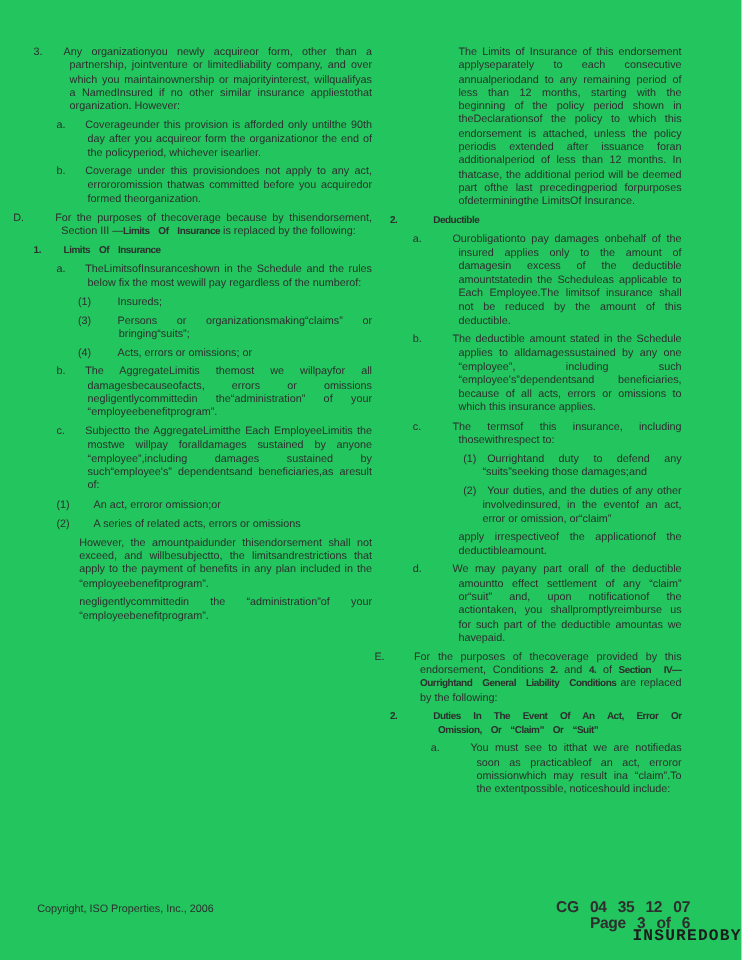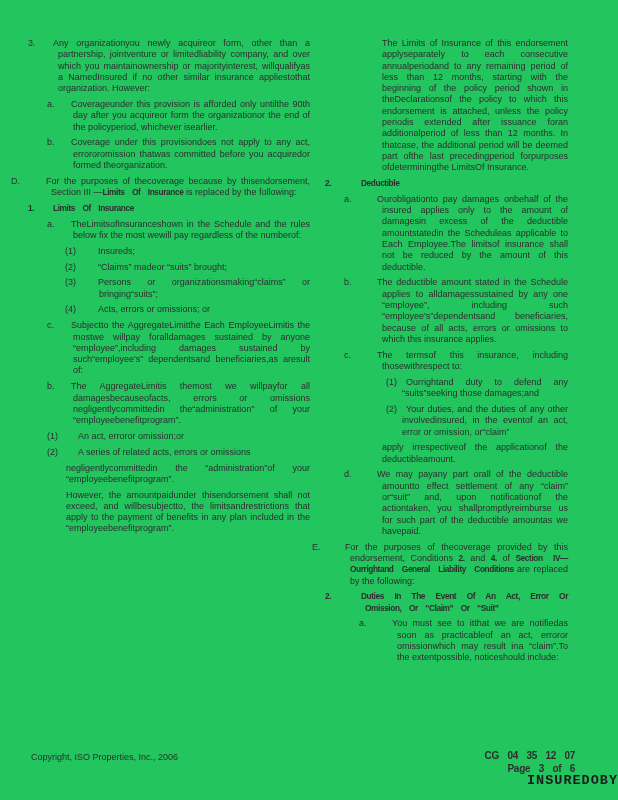--- a/index.html
+++ b/index.html
@@ -45,21 +45,21 @@
   #right-col .lvl-D  { padding-left:71px; text-indent:-8px;  } #right-col .lvl-D  > .marker { width:12px; }
   #right-col .lvl-P  { padding-left:51px; }
 
   
   .copyright {
     position:absolute; left:31px; top:752px;
     font-size:9px; color:#2e2e2e;
   }
   .cond2 {
     font-weight:bold;
-    font-size:10px;
+    font-size:13px;
     letter-spacing:-0.3px;
     word-spacing:6px;
     color:#2e2e2e;
   }
   .form-number {
     position:absolute; right:43px; top:750px; text-align:right;
   }
   .page-number {
     position:absolute; right:43px; top:763px; text-align:right;
   }
@@ -79,29 +79,28 @@
 
 <div class="page">
   <div id="left-col" class="col">
       <p class="para lvl-B"><span class="marker">3.</span><span>Any organizationyou newly acquireor form, other than a partnership, jointventure or limitedliability company, and over which you maintainownership or majorityinterest, willqualifyas a NamedInsured if no other similar insurance appliestothat organization. However:</span></p>
       <p class="para lvl-C"><span class="marker">a.</span><span>Coverageunder this provision is afforded only untilthe 90th day after you acquireor form the organizationor the end of the policyperiod, whichever isearlier.</span></p>
       <p class="para lvl-C"><span class="marker">b.</span><span>Coverage under this provisiondoes not apply to any act, errororomission thatwas committed before you acquiredor formed theorganization.</span></p>
       <p class="para lvl-A"><span class="marker">D.</span><span>For the purposes of thecoverage because by thisendorsement, Section III —</span><span class="cond">Limits Of Insurance</span><span> is replaced by the following:</span></p>
       <p class="para lvl-B"><span class="marker cond">1.</span><span class="cond">Limits Of Insurance</span></p>
       <p class="para lvl-C"><span class="marker">a.</span><span>TheLimitsofInsuranceshown in the Schedule and the rules below fix the most wewill pay regardless of the numberof:</span></p>
       <p class="para lvl-D"><span class="marker">(1)</span><span>Insureds;</span></p>
-      <p class="para lvl-D"><span class="marker">(2)</span><span>“Claims” madeor “suits” brought;</span></p>
       <p class="para lvl-D"><span class="marker">(3)</span><span>Persons or organizationsmaking“claims” or bringing“suits”;</span></p>
       <p class="para lvl-D"><span class="marker">(4)</span><span>Acts, errors or omissions; or</span></p>
+      <p class="para lvl-C"><span class="marker">b.</span><span>The AggregateLimitis themost we willpayfor all damagesbecauseofacts, errors or omissions negligentlycommittedin the“administration” of your “employeebenefitprogram”.</span></p>
       <p class="para lvl-C"><span class="marker">c.</span><span>Subjectto the AggregateLimitthe Each EmployeeLimitis the mostwe willpay foralldamages sustained by anyone “employee”,including damages sustained by such“employee's” dependentsand beneficiaries,as aresult of:</span></p>
-      <p class="para lvl-C"><span class="marker">b.</span><span>The AggregateLimitis themost we willpayfor all damagesbecauseofacts, errors or omissions negligentlycommittedin the“administration” of your “employeebenefitprogram”.</span></p>
       <p class="para lvl-D2"><span class="marker">(1)</span><span>An act, erroror omission;or</span></p>
       <p class="para lvl-D2"><span class="marker">(2)</span><span>A series of related acts, errors or omissions</span></p>
+      <p class="para lvl-P"><span>However, the amountpaidunder thisendorsement shall not exceed, and willbesubjectto, the limitsandrestrictions that apply to the payment of benefits in any plan included in the “employeebenefitprogram”.</span></p>
       <p class="para lvl-P"><span>negligentlycommittedin the “administration”of your “employeebenefitprogram”.</span></p>
-      <p class="para lvl-P"><span>However, the amountpaidunder thisendorsement shall not exceed, and willbesubjectto, the limitsandrestrictions that apply to the payment of benefits in any plan included in the “employeebenefitprogram”.</span></p>
     </div>
   <div id="right-col" class="col">
       <p class="para lvl-P0"><span>The Limits of Insurance of this endorsement applyseparately to each consecutive annualperiodand to any remaining period of less than 12 months, starting with the beginning of the policy period shown in theDeclarationsof the policy to which this endorsement is attached, unless the policy periodis extended after issuance foran additionalperiod of less than 12 months. In thatcase, the additional period will be deemed part ofthe last precedingperiod forpurposes ofdeterminingthe LimitsOf Insurance.</span></p>
       <p class="para lvl-B"><span class="marker cond">2.</span><span class="cond">Deductible</span></p>
       <p class="para lvl-C"><span class="marker">a.</span><span>Ourobligationto pay damages onbehalf of the insured applies only to the amount of damagesin excess of the deductible amountstatedin the Scheduleas applicable to Each Employee.The limitsof insurance shall not be reduced by the amount of this deductible.</span></p>
       <p class="para lvl-C"><span class="marker">b.</span><span>The deductible amount stated in the Schedule applies to alldamagessustained by any one “employee”, including such “employee's”dependentsand beneficiaries, because of all acts, errors or omissions to which this insurance applies.</span></p>
       <p class="para lvl-C"><span class="marker">c.</span><span>The termsof this insurance, including thosewithrespect to:</span></p>
       <p class="para lvl-D"><span class="marker">(1)</span><span>Ourrightand duty to defend any “suits”seeking those damages;and</span></p>
       <p class="para lvl-D"><span class="marker">(2)</span><span>Your duties, and the duties of any other involvedinsured, in the eventof an act, error or omission, or“claim”</span></p>
       <p class="para lvl-P"><span>apply irrespectiveof the applicationof the deductibleamount.</span></p>

